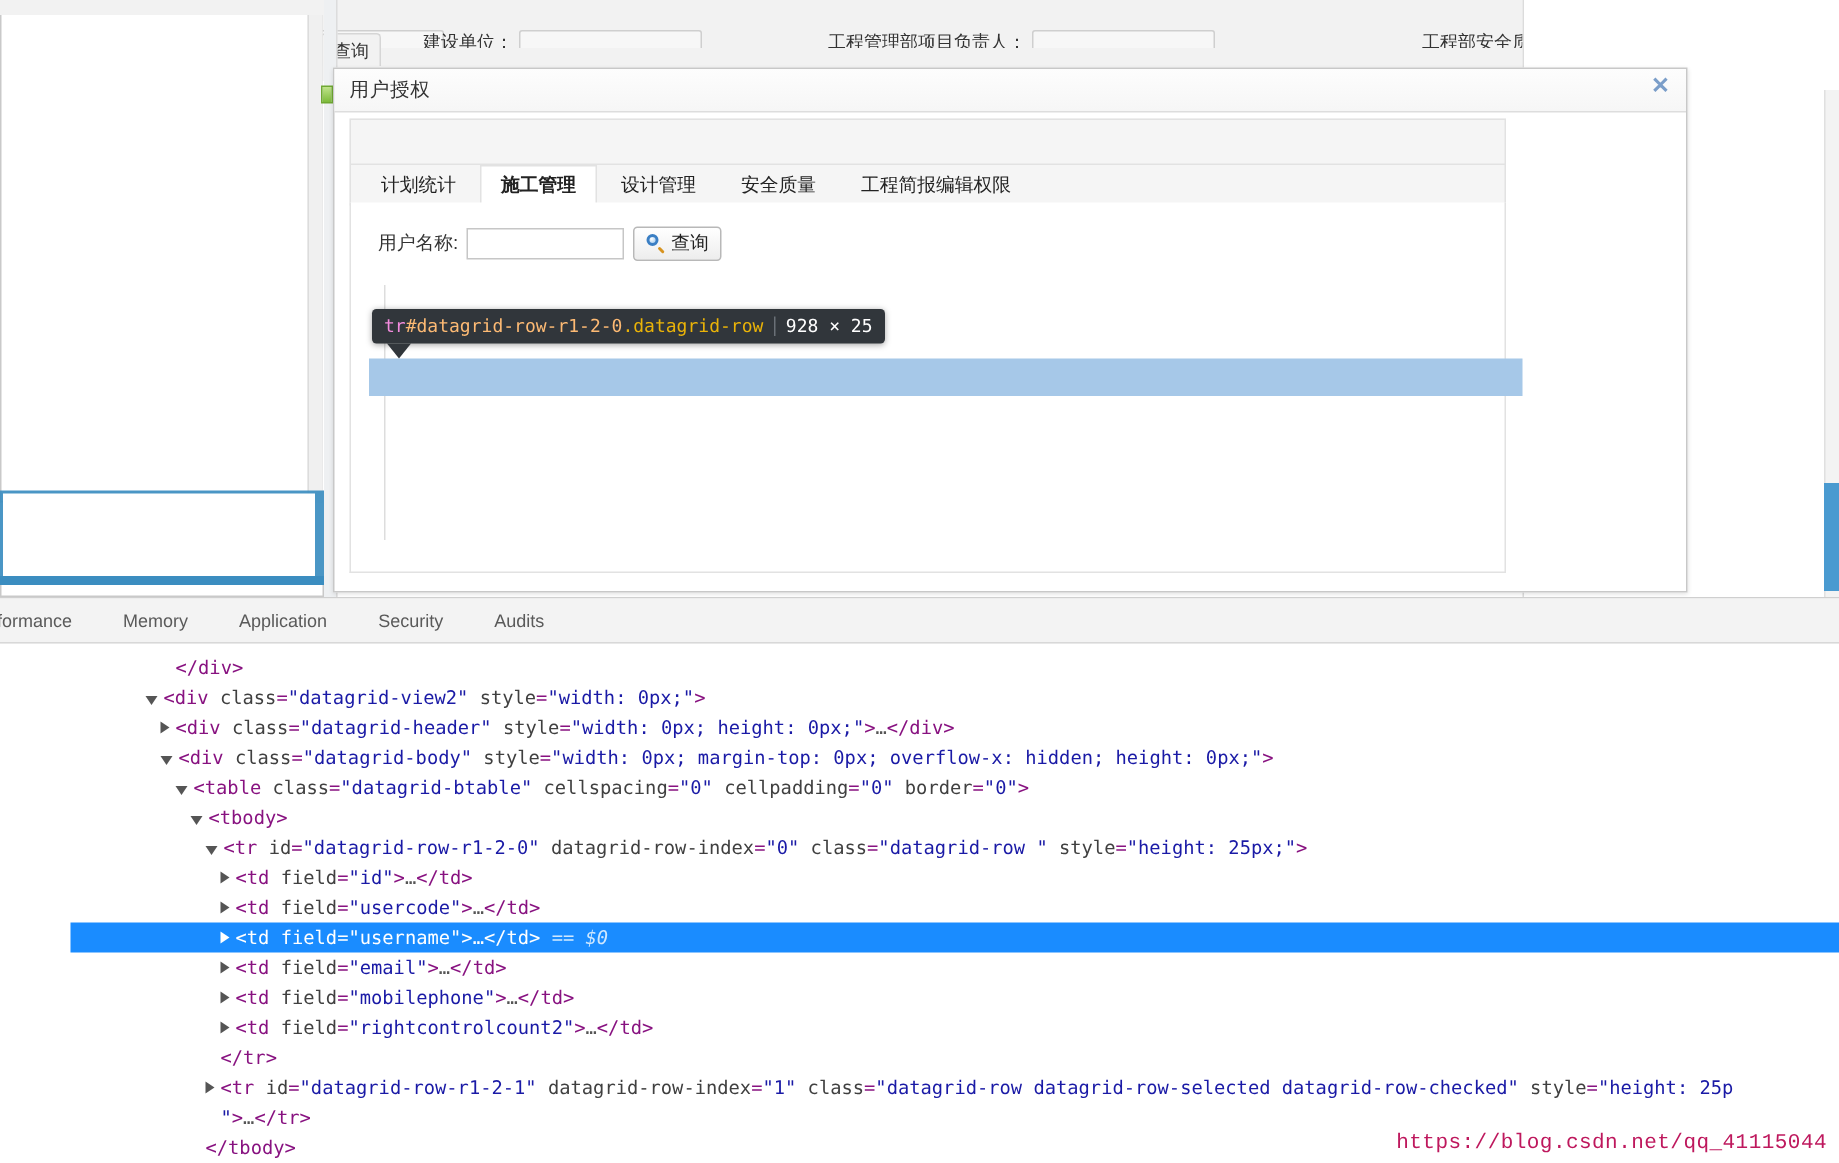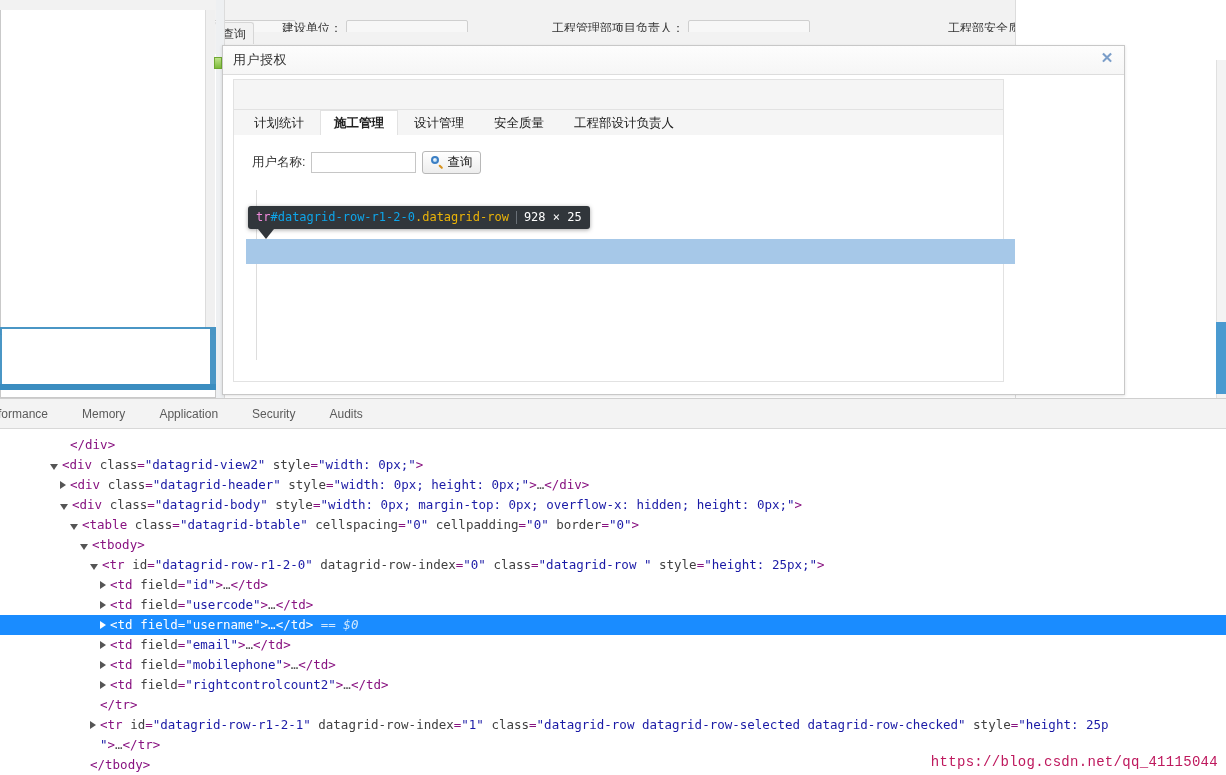--- a/index.html
+++ b/index.html
@@ -171,21 +171,21 @@
   
   .dt-badge {
     position: absolute; left: 248px; top: 206px;
     background: #31363b; color: #ffffff; border-radius: 3px;
     padding: 4px 8px 5px 8px; font-size: 12px;
     font-family: "DejaVu Sans Mono", "Liberation Mono", monospace;
     white-space: nowrap; box-shadow: 0 1px 4px rgba(0,0,0,.35);
     display: flex; align-items: center;
   }
   .dt-badge .tag { color: #f28bdd; }
-  .dt-badge .id  { color: #0ea5e9; }
+  .dt-badge .id  { color: #fdba74; }
   .dt-badge .cls { color: #eab308; }
   .dt-badge .sep {
     display: inline-block; width: 1px; height: 13px; background: #6a7077;
     margin: 0 7px;
   }
   .dt-badge .dims { color: #ffffff; }
   .dt-badge-arrow {
     position: absolute; left: 258px; top: 229px; width: 0; height: 0;
     border-left: 8px solid transparent; border-right: 8px solid transparent;
     border-top: 10px solid #31363b;
@@ -206,21 +206,21 @@
     cursor: pointer; white-space: nowrap;
   }
   .dt-tab.cut { padding-left: 0; margin-left: -2px; }
 
   .dom-tree {
     position: relative; padding: 6px 0 0 0; height: 348px;
     font-family: "DejaVu Sans Mono", "Liberation Mono", monospace;
     font-size: 12.5px; line-height: 20px; color: #222; overflow: hidden;
     white-space: nowrap;
   }
-  .dom-line { position: relative; height: 20px; padding-left: 0; }
+  .dom-line { position: relative; height: 20px; padding-left: 0; margin-left: 47px; }
   .dom-line.sel { background: #1a8cff; }
   .dom-line.sel .pun, .dom-line.sel .tag, .dom-line.sel .attr,
   .dom-line.sel .val, .dom-line.sel .txt { color: #ffffff; }
   .dom-line.sel .arrow { border-left-color: #ffffff; }
   .dom-line.sel .dollar { color: #cfe8ff; }
 
   .ind { display: inline-block; }
   .arrow {
     display: inline-block; width: 0; height: 0; vertical-align: middle;
     border-top: 4.5px solid transparent; border-bottom: 4.5px solid transparent;
@@ -294,21 +294,21 @@
         <span class="dialog-close">✕</span>
       </div>
 
       <div class="dialog-subbar"></div>
 
       <div class="tabs">
         <div class="tab">计划统计</div>
         <div class="tab active">施工管理</div>
         <div class="tab">设计管理</div>
         <div class="tab">安全质量</div>
-        <div class="tab">工程部设计负责人</div>
+        <div class="tab">工程简报编辑权限</div>
       </div>
 
       <div class="dialog-body">
         <div class="search-row">
           <span class="search-label">用户名称:</span>
           <input class="search-input" value="" style="">
           <div class="search-btn">
             <span class="mag"></span>
             <span>查询</span>
           </div>

